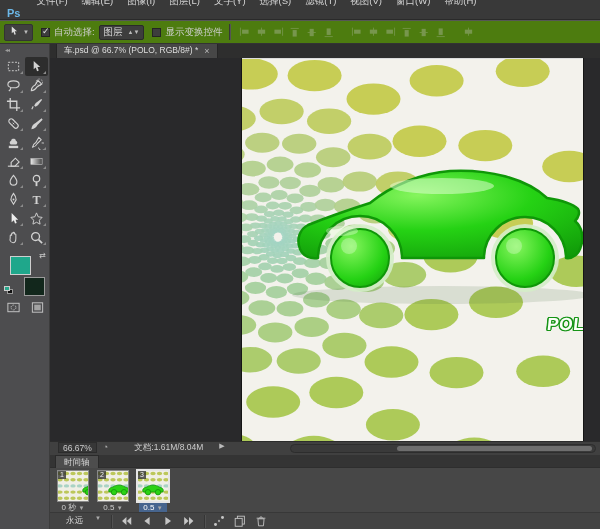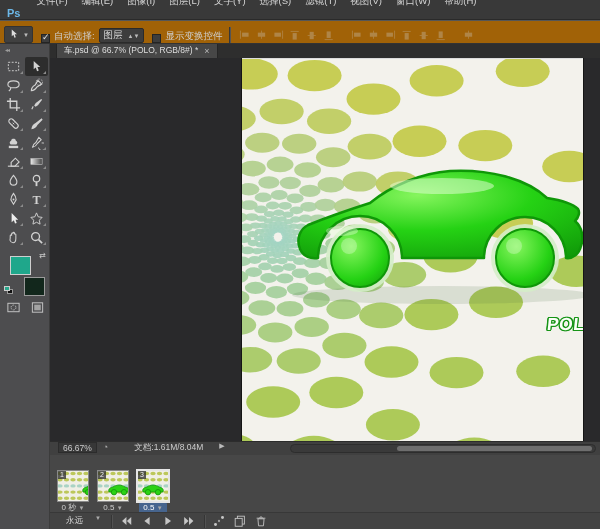--- a/index.html
+++ b/index.html
@@ -8,23 +8,23 @@
   #app { position:relative; width:600px; height:529px; background:#474747; overflow:hidden;
          -webkit-user-select:none; user-select:none; }
 
   
   .menubar { position:absolute; left:0; top:0; width:600px; height:20px; background:#393939;
              border-bottom:1px solid #2a2a2a; display:flex; align-items:flex-end; padding-left:4px; }
   .ps-logo { color:#6cb8e8; font-weight:bold; font-size:11px; padding:0 9px 0 3px; }
   .menu-item { color:#d6d6d6; font-size:9.5px; line-height:20px; padding:8px 7px; white-space:nowrap; }
 
   
-  .optionsbar { position:absolute; left:0; top:20px; width:600px; height:24px; background:#a16207;
+  .optionsbar { position:absolute; left:0; top:20px; width:600px; height:24px; background:#4d7c0f;
                 border-top:1px solid #565656; border-bottom:1px solid #333;
-                display:flex; align-items:flex-end; font-size:9.5px; color:#cfcfcf; padding-left:4px; }
+                display:flex; align-items:center; font-size:9.5px; color:#cfcfcf; padding-left:4px; }
   .tool-preset { display:flex; align-items:center; background:#404040; border:1px solid #333;
                  border-radius:2px; height:17px; padding:0 3px; margin-right:6px; color:#ddd; }
   .tool-preset .caret { font-size:6px; margin-left:3px; color:#bbb; }
   .cb { width:9px; height:9px; background:#3d3d3d; border:1px solid #242424; display:inline-block;
         position:relative; margin:0 4px 0 2px; flex:none; }
   .cb.checked::after { content:"✓"; position:absolute; top:-3px; left:0; font-size:9px; color:#e4e4e4; }
   .dd { background:#3d3d3d; border:1px solid #2a2a2a; border-radius:2px; height:15px;
         display:flex; align-items:center; gap:5px; padding:0 4px; margin:0 6px 0 4px; color:#ddd; }
   .dd .caret { font-size:6px; color:#bbb; }
   .vsep { width:1px; height:16px; background:#373737; box-shadow:1px 0 0 #555; margin:0 7px; flex:none; }
@@ -624,20 +624,23 @@
     <span class="zoom-field">66.67%</span>
     <span class="clock">◔</span>
     <span class="docinfo">文档:1.61M/8.04M</span>
     <span class="status-arrow">▶</span>
     <span class="hscroll">
         <span class="thumb"></span>
       </span>
   </div>
 
   <div class="timeline">
+    <div class="tl-tabs">
+      <span class="tl-tab">时间轴</span>
+    </div>
     <div class="frames" id="frames">
         <div class="frame">
           <span class="thumb"><svg viewBox="0 0 30 30" width="30" height="30">
               <rect width="30" height="30" fill="#f0efe6"></rect>
               <ellipse cx="2" cy="2.5" rx="2.7" ry="1.7" fill="#bcc75a"></ellipse>
               <ellipse cx="8.5" cy="2.5" rx="2.7" ry="1.7" fill="#bcc75a"></ellipse>
               <ellipse cx="15" cy="2.5" rx="2.7" ry="1.7" fill="#bcc75a"></ellipse>
               <ellipse cx="21.5" cy="2.5" rx="2.7" ry="1.7" fill="#bcc75a"></ellipse>
               <ellipse cx="28" cy="2.5" rx="2.7" ry="1.7" fill="#bcc75a"></ellipse>
               <ellipse cx="2" cy="8.7" rx="2.7" ry="1.7" fill="#bcc75a"></ellipse>

